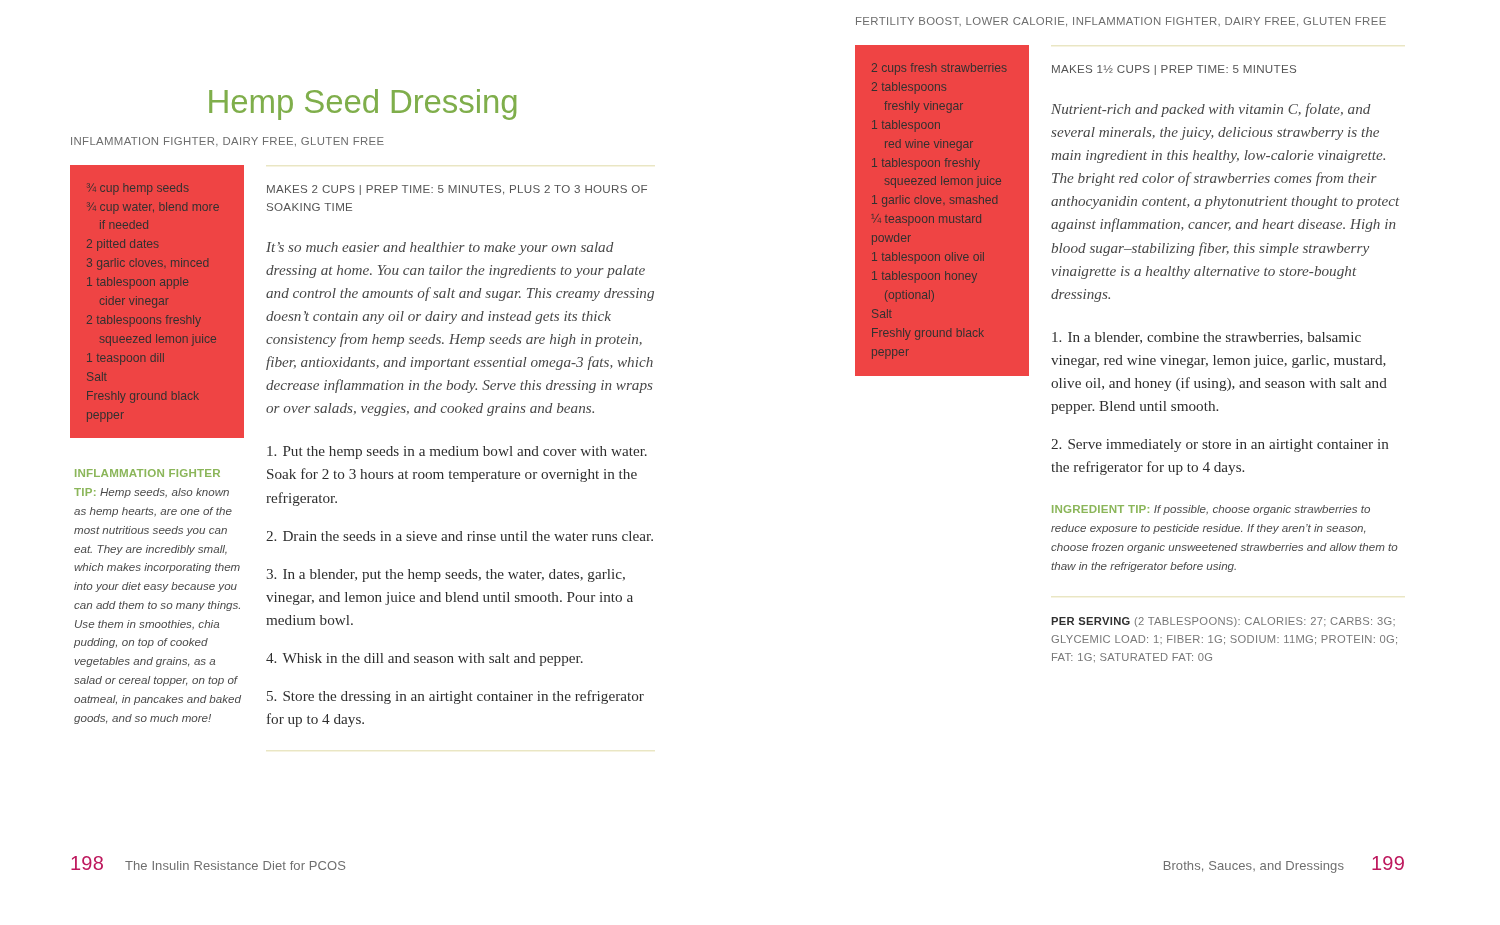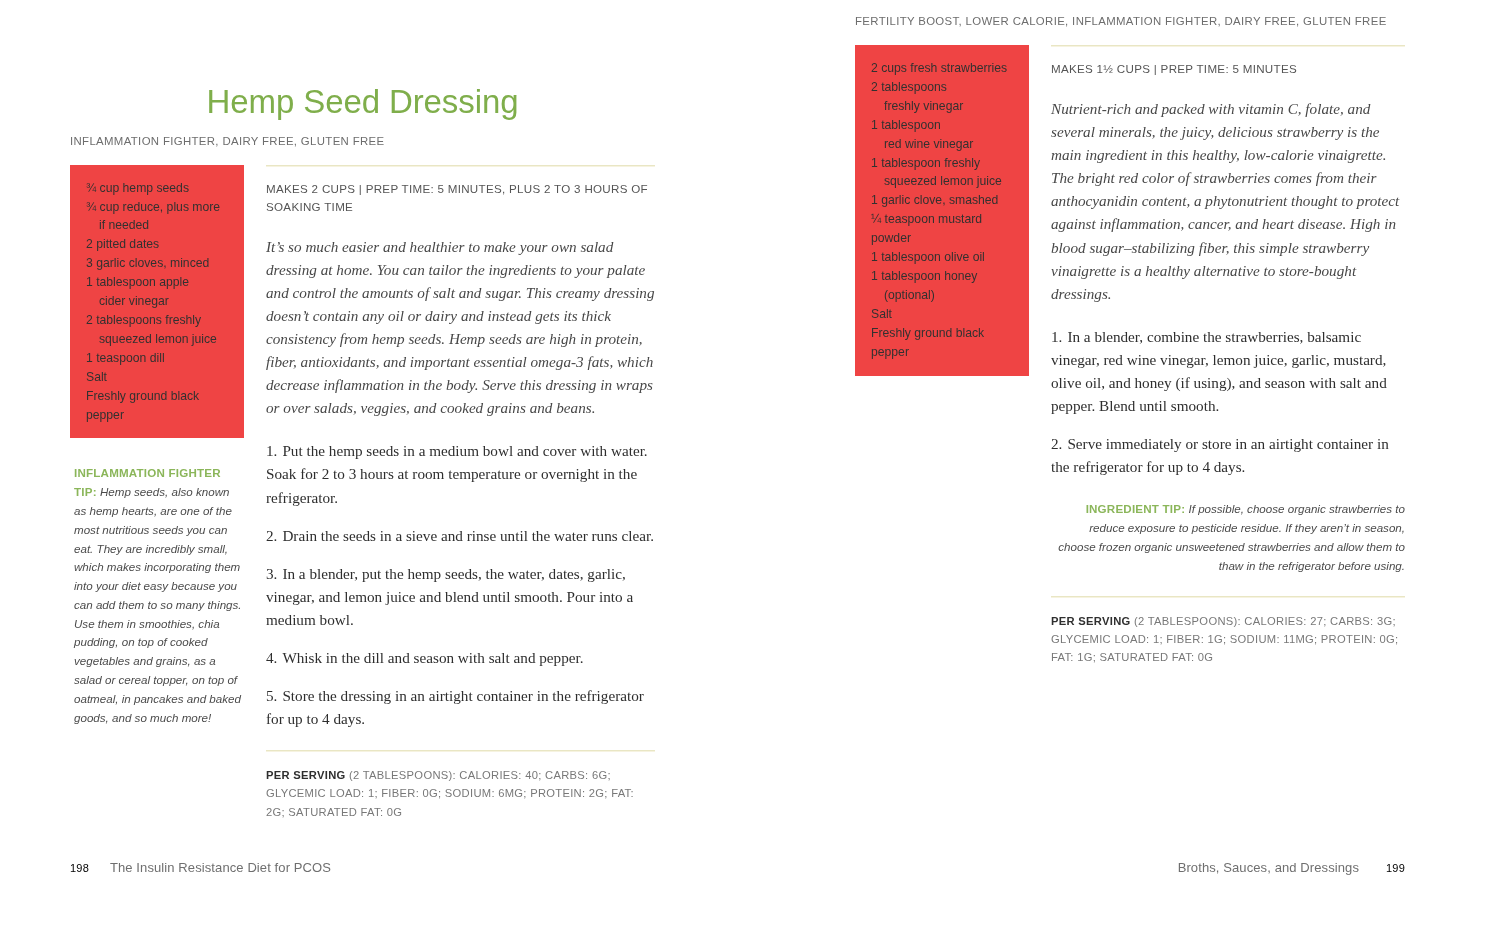--- a/index.html
+++ b/index.html
@@ -152,21 +152,20 @@
   }
   .steps li .num { margin-right: 5px; }
 
   
   .inline-tip {
     font-size: 11.6px;
     line-height: 1.62;
     font-style: italic;
     color: #4b4b4b;
     margin-top: 22px;
-    text-align: right;
   }
   .inline-tip .tip-label {
     font-style: normal;
     font-weight: bold;
     color: #8bb65a;
     letter-spacing: 0.2px;
   }
 
   
   .nutrition {
@@ -186,22 +185,22 @@
     position: absolute;
     bottom: 50px;
     font-size: 13px;
     color: #6f6f6f;
     display: flex;
     align-items: baseline;
   }
   .footer-left  { left: 70px; }
   .footer-right { right: 95px; padding-left: 34px; }
   .folio {
-    font-size: 11px;
-    color: #000000;
+    font-size: 20px;
+    color: #be185d;
     letter-spacing: 0.2px;
   }
   .running-head {
     font-size: 13px;
     color: #6f6f6f;
     letter-spacing: 0.1px;
   }
   .footer-left .running-head  { margin-left: 21px; }
   .footer-right .folio        { margin-left: 27px; }
 </style>
@@ -215,21 +214,21 @@
     <h1 class="recipe-title">Hemp Seed Dressing</h1>
 
     <div class="recipe-tags">INFLAMMATION FIGHTER, DAIRY FREE, GLUTEN FREE</div>
 
     <div class="columns">
 
       <div class="col-ingredients">
         <div class="ingredient-card">
           <ul class="ingredient-list">
               <li>¾ cup hemp seeds</li>
-              <li>¾ cup reduce, plus more</li>
+              <li>¾ cup water, blend more</li>
               <li class="cont">if needed</li>
               <li>2 pitted dates</li>
               <li>3 garlic cloves, minced</li>
               <li>1 tablespoon apple</li>
               <li class="cont">cider vinegar</li>
               <li>2 tablespoons freshly</li>
               <li class="cont">squeezed lemon juice</li>
               <li>1 teaspoon dill</li>
               <li>Salt</li>
               <li>Freshly ground black pepper</li>
@@ -251,23 +250,20 @@
         <ol class="steps">
             <li><span class="num">1.</span><span>Put the hemp seeds in a medium bowl and cover with water. Soak for 2 to 3 hours at room temperature or overnight in the refrigerator.</span></li>
             <li><span class="num">2.</span><span>Drain the seeds in a sieve and rinse until the water runs clear.</span></li>
             <li><span class="num">3.</span><span>In a blender, put the hemp seeds, the water, dates, garlic, vinegar, and lemon juice and blend until smooth. Pour into a medium bowl.</span></li>
             <li><span class="num">4.</span><span>Whisk in the dill and season with salt and pepper.</span></li>
             <li><span class="num">5.</span><span>Store the dressing in an airtight container in the refrigerator for up to 4 days.</span></li>
           </ol>
 
         <hr class="rule-nutrition">
 
-        <div class="nutrition">
-          <span class="per-serving">PER SERVING</span><span> (2 TABLESPOONS): CALORIES: 40; CARBS: 6G; GLYCEMIC LOAD: 1; FIBER: 0G; SODIUM: 6MG; PROTEIN: 2G; FAT: 2G; SATURATED FAT: 0G</span>
-        </div>
       </div>
     </div>
 
     <div class="footer footer-left">
       <span class="folio">198</span>
       <span class="running-head">The Insulin Resistance Diet for PCOS</span>
     </div>
   </div>
 
   <div class="page page-right">

